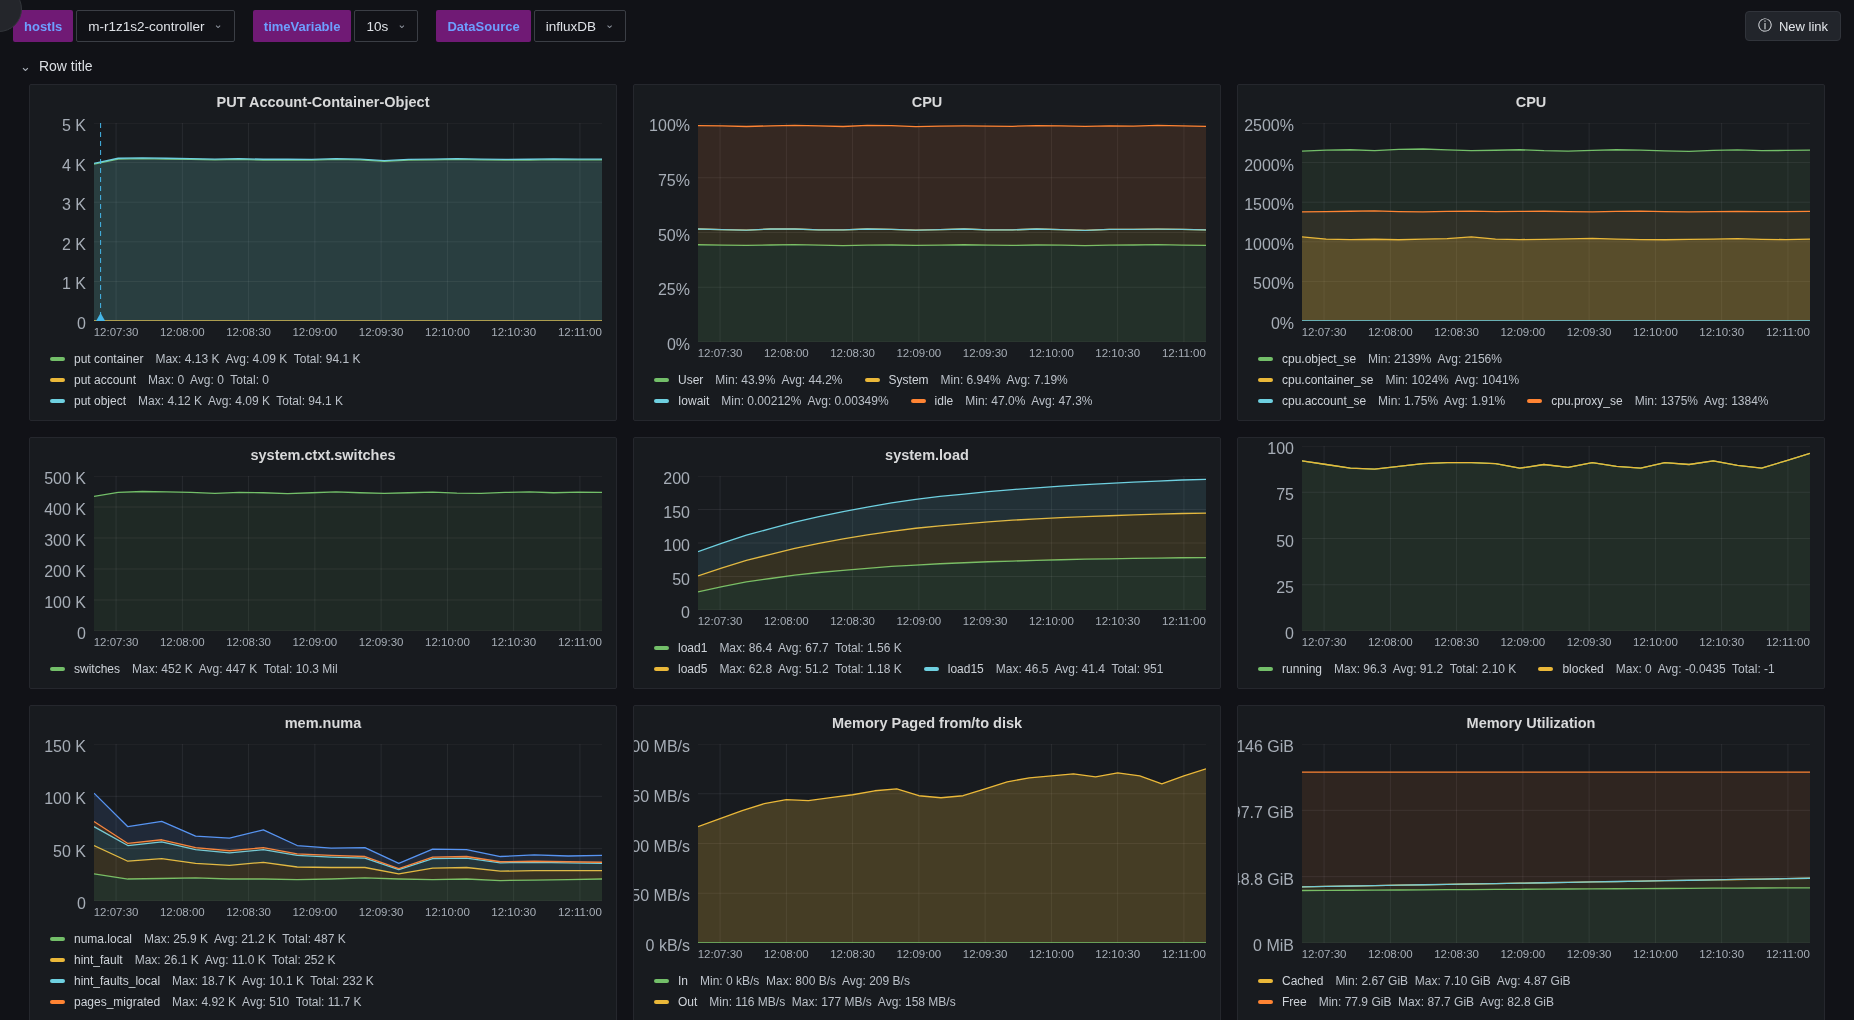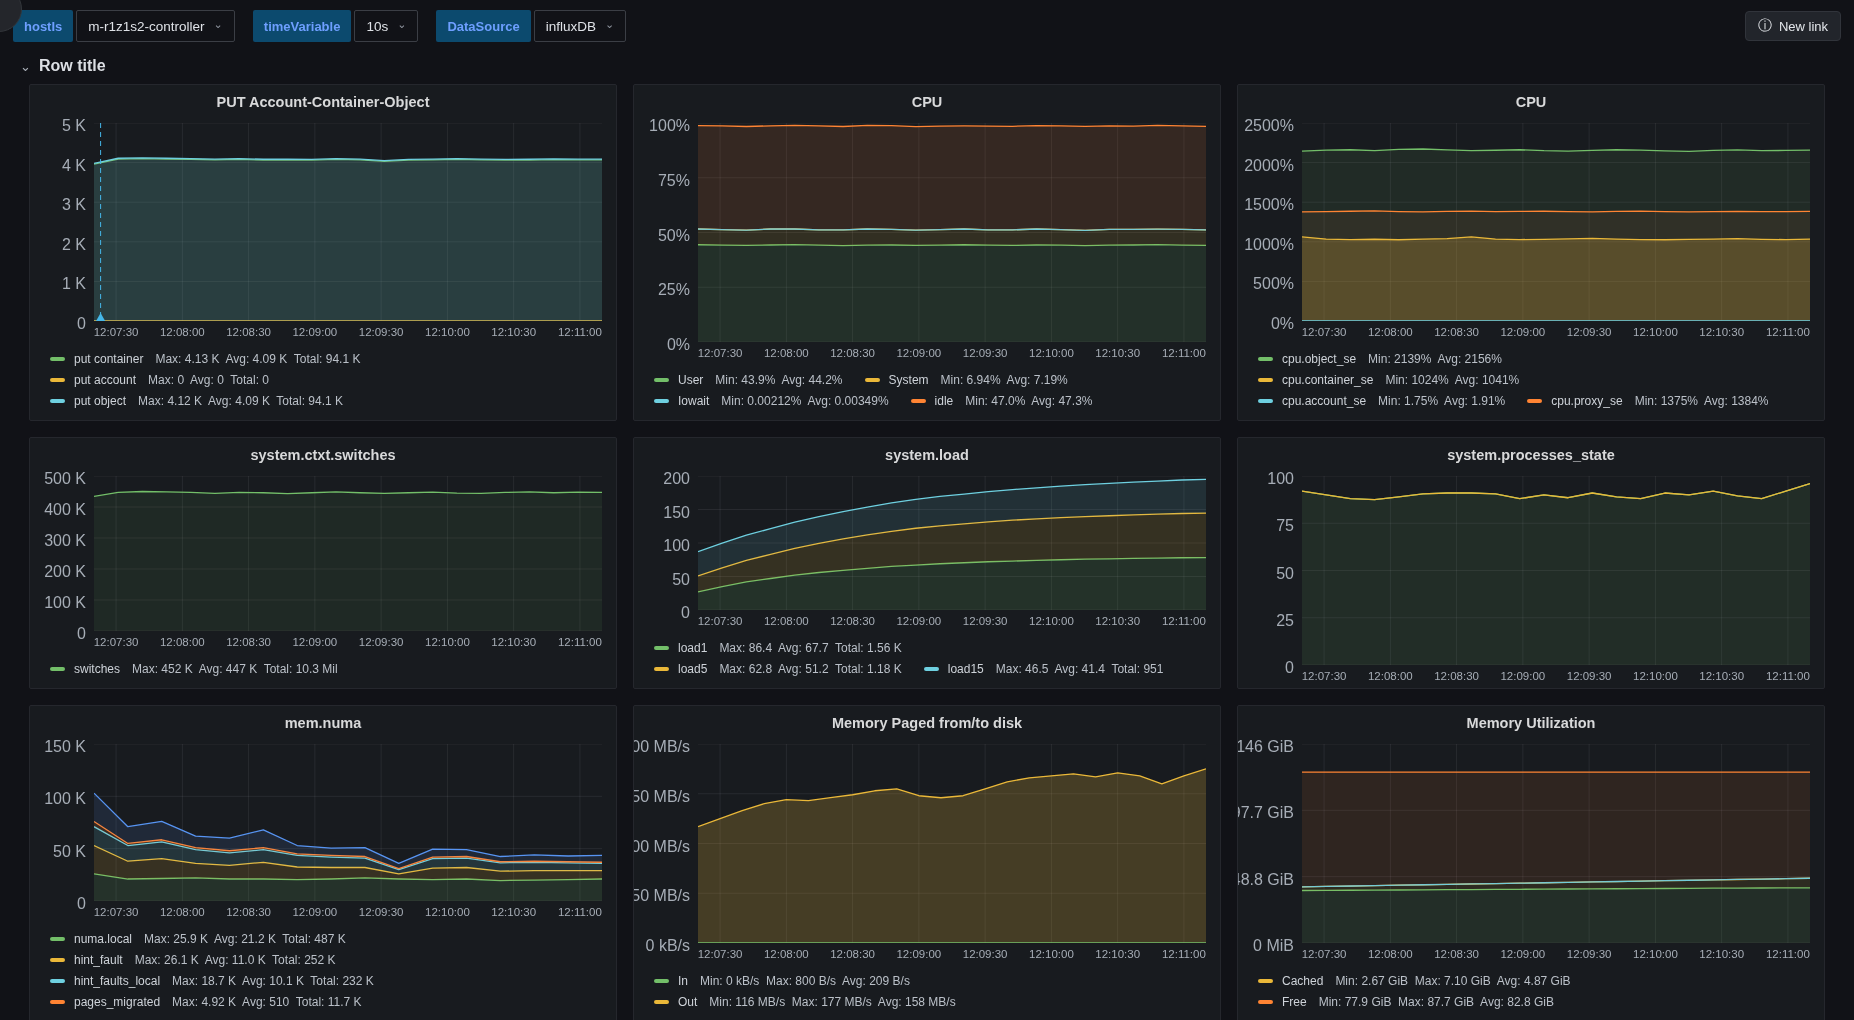--- a/index.html
+++ b/index.html
@@ -4,34 +4,34 @@
 <style>
   * { margin:0; padding:0; box-sizing:border-box; }
   html,body { width:1854px; height:1020px; overflow:hidden; background:#111217;
     font-family:"Liberation Sans", sans-serif; }
   
   .topbar { height:52px; display:flex; align-items:center; padding:0 13px; position:relative; }
   .corner-circle { position:absolute; left:-24px; top:-14px; width:46px; height:46px;
     border-radius:50%; background:#24262b; border:1px solid #33363b; cursor:pointer; }
   .vars { display:flex; gap:18px; align-items:center; }
   .var-group { display:flex; align-items:stretch; height:32px; gap:3px; }
-  .var-label { display:flex; align-items:center; padding:0 11px; background:#0c4a6e;
+  .var-label { display:flex; align-items:center; padding:0 11px; background:#701a75;
     border-radius:2px; color:#6e9fff; font-weight:700; font-size:13px; }
   .var-value { display:flex; align-items:center; gap:9px; padding:0 11px; background:#111217;
     border:1px solid #3b3e45; border-radius:2px; color:#dfe2e7; font-size:13.5px; cursor:pointer; }
   .chev { color:#9096a0; font-size:11px; line-height:1; transform:translateY(-2px); }
   .newlink { margin-left:auto; display:flex; align-items:center; gap:7px; height:30px;
     padding:0 12px; background:#22252b; border:1px solid #31343b; border-radius:4px;
     color:#e3e6ea; font-size:13px; cursor:pointer; }
   .info-icon { font-size:14px; }
   
   .rowhdr { height:28px; display:flex; align-items:center; gap:8px; padding-left:20px;
     cursor:pointer; margin-bottom:4px; }
   .rchev { color:#aab0b8; font-size:13px; }
-  .rtext { color:#dcdfe4; font-size:16px; font-weight:700;text-align:right; }
+  .rtext { color:#dcdfe4; font-size:14px; font-weight:400;text-align:right; }
   
   .grid { margin:0 29px; display:grid; grid-template-columns:repeat(3,1fr);
     grid-template-rows:337px 252px 317px; column-gap:9px; row-gap:10px;gap:16px; }
   .panel { display:flex; flex-direction:column; background:#181b1f;
     border:1px solid #25272d; border-radius:2px; overflow:hidden; }
   .p-title { flex:none; height:26px; line-height:26px; margin-top:4px; text-align:center;
     font-size:14.5px; font-weight:600; color:#d8d9da; cursor:pointer; }
   .chart-row { flex:1; display:flex; margin:8px 14px 0 6px; min-height:0; }
   .ylab { position:relative; width:58px; flex:none; }
   .ytick { position:absolute; right:8px; font-size:16px; color:#a6adb6; white-space:nowrap; }
@@ -377,21 +377,20 @@
         <div class="lrow">
           <span class="litem"><span class="dash" style="background: rgb(115, 191, 105);"></span><span class="lname">load1</span><span class="lstats">Max: 86.4  Avg: 67.7  Total: 1.56 K</span></span>
         </div>
         <div class="lrow">
           <span class="litem"><span class="dash" style="background: rgb(234, 184, 57);"></span><span class="lname">load5</span><span class="lstats">Max: 62.8  Avg: 51.2  Total: 1.18 K</span></span>
           <span class="litem"><span class="dash" style="background: rgb(110, 208, 224);"></span><span class="lname">load15</span><span class="lstats">Max: 46.5  Avg: 41.4  Total: 951</span></span>
         </div>
       </div>
     </section>
     <section class="panel">
-      <div class="p-title">system.processes_state</div>
       <div class="chart-row">
         <div class="ylab">
           <span class="ytick" style="top: calc(100% - 6px);">0</span>
           <span class="ytick" style="top: calc(75% - 6px);">25</span>
           <span class="ytick" style="top: calc(50% - 6px);">50</span>
           <span class="ytick" style="top: calc(25% - 6px);">75</span>
           <span class="ytick" style="top: calc(0% - 6px);">100</span>
         </div>
         <div class="plot">
           <svg viewBox="0 0 1000 300" preserveAspectRatio="none" class="csvg">
@@ -418,20 +417,26 @@
         <div class="xsp"></div>
         <div class="xlab-inner">
           <span class="xtick" style="left: 4.34783%;">12:07:30</span>
           <span class="xtick" style="left: 17.3913%;">12:08:00</span>
           <span class="xtick" style="left: 30.4348%;">12:08:30</span>
           <span class="xtick" style="left: 43.4783%;">12:09:00</span>
           <span class="xtick" style="left: 56.5217%;">12:09:30</span>
           <span class="xtick" style="left: 69.5652%;">12:10:00</span>
           <span class="xtick" style="left: 82.6087%;">12:10:30</span>
           <span class="xtick" style="left: 95.6522%;">12:11:00</span>
+        </div>
+      </div>
+      <div class="legend">
+        <div class="lrow">
+          <span class="litem"><span class="dash" style="background: rgb(115, 191, 105);"></span><span class="lname">running</span><span class="lstats">Max: 96.3  Avg: 91.2  Total: 2.10 K</span></span>
+          <span class="litem"><span class="dash" style="background: rgb(234, 184, 57);"></span><span class="lname">blocked</span><span class="lstats">Max: 0  Avg: -0.0435  Total: -1</span></span>
         </div>
       </div>
     </section>
     <section class="panel">
       <div class="p-title">mem.numa</div>
       <div class="chart-row">
         <div class="ylab">
           <span class="ytick" style="top: calc(100% - 6px);">0</span>
           <span class="ytick" style="top: calc(66.6667% - 6px);">50 K</span>
           <span class="ytick" style="top: calc(33.3333% - 6px);">100 K</span>

